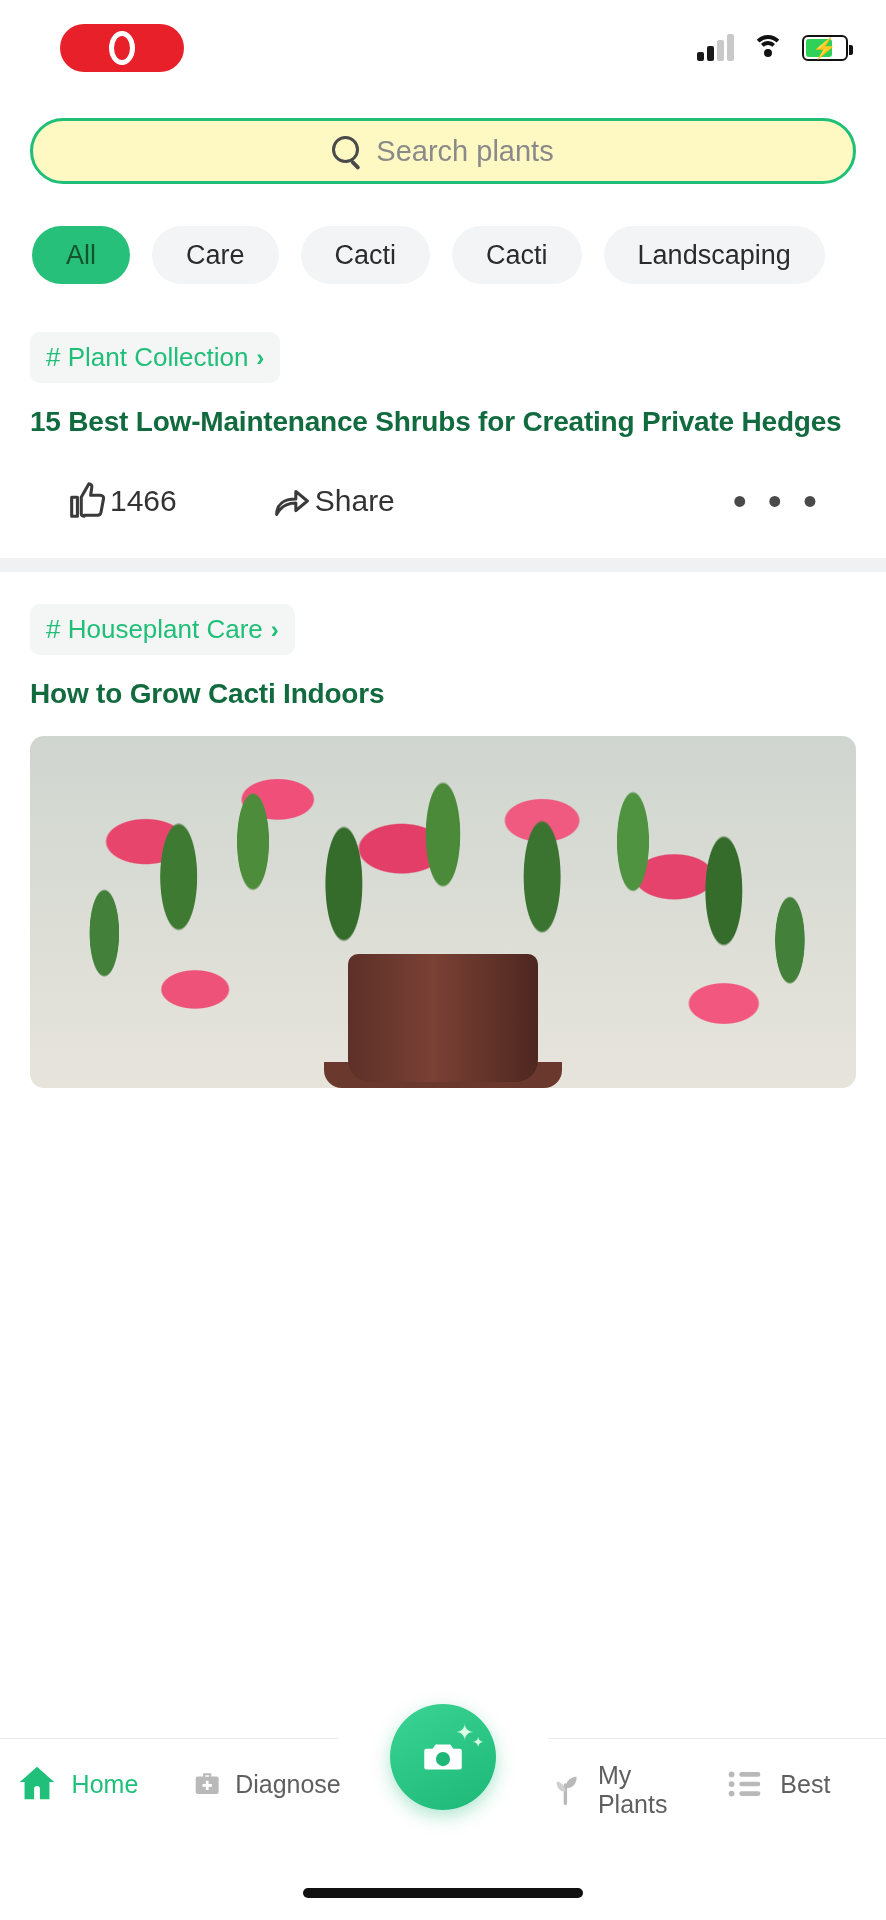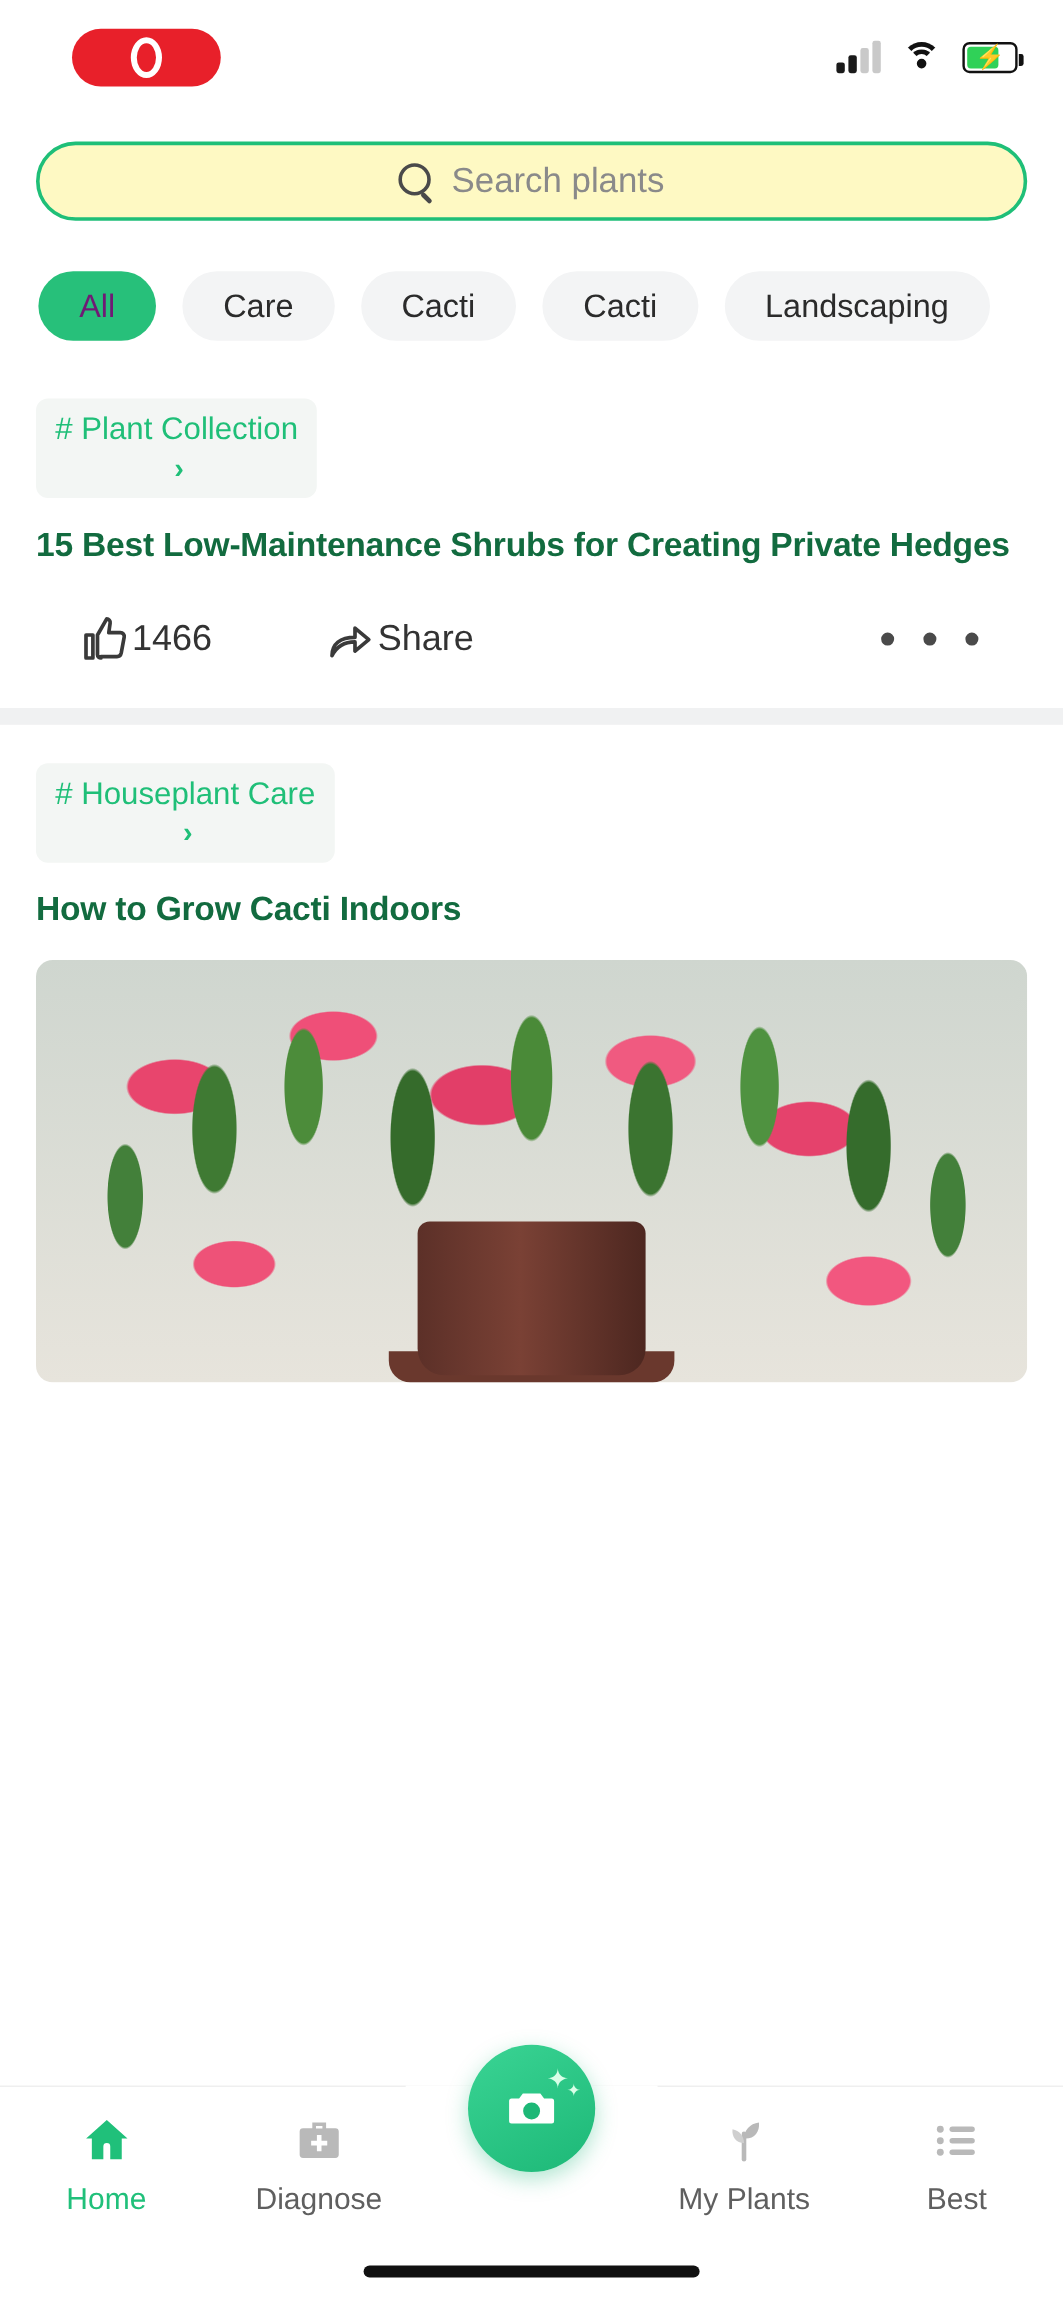--- a/index.html
+++ b/index.html
@@ -71,29 +71,29 @@
   .chips {
     position: absolute; top: 225px; left: 0; right: 0; height: 60px;
     display: flex; align-items: center; gap: 22px; padding-left: 32px;
     overflow: hidden; white-space: nowrap;
   }
   .chip {
     height: 58px; border-radius: 29px; background: #f3f4f5; color: #2b2b2b;
     font-size: 27px; display: inline-flex; align-items: center; justify-content: center;
     padding: 0 34px; flex: 0 0 auto;
   }
-  .chip.active { background: #27c07a; color: #701a75; }
+  .chip.active { background: #27c07a; color: #14532d; }
 
   
   .feed { position: absolute; top: 300px; left: 0; right: 0; bottom: 0; }
   .card { padding: 0 30px; }
   .tag {
     display: inline-flex; align-items: center; gap: 4px;
     background: #f3f6f4; color: #1fbf78; border-radius: 10px;
-    font-size: 26px; padding: 10px 16px; margin-top: 32px; flex-direction: column;
+    font-size: 26px; padding: 10px 16px; margin-top: 32px;
   }
   .tag .chev { font-size: 24px; font-weight: bold; margin-left: 4px; }
   .headline {
     margin-top: 22px; color: #126b3f; font-size: 28px; font-weight: bold;
     line-height: 1.18; letter-spacing: -0.2px;
   }
 
   .plants { display: flex; gap: 42px; margin-top: 28px; padding-left: 28px; }
   .plant { width: 172px; flex: 0 0 auto; }
   .thumb { width: 172px; height: 172px; border-radius: 50%; overflow: hidden; position: relative; }
@@ -174,21 +174,21 @@
     position: absolute; left: 0; right: 0; bottom: 0; height: 182px;
     background: #ffffff; border-top: 1px solid #ececec;
     display: flex; align-items: flex-start; justify-content: space-around;
     padding-top: 22px;
   }
   .tabbar::before {
     content: ""; position: absolute; left: 50%; transform: translateX(-50%);
     top: -1px; width: 210px; height: 56px; background: #fff;
     border-radius: 0 0 105px 105px;
   }
-  .tab { width: 150px; display: flex; flex-direction: column; align-items: center;
+  .tab { width: 150px; display: flex; flex-direction: row; align-items: center;
          gap: 12px; z-index: 2; }
   .tab .label { font-size: 25px; color: #5f5f5f; }
   .tab.active .label { color: #20c07a; }
   .tab.spacer { visibility: hidden; }
   .icn { width: 46px; height: 46px; position: relative; }
 
   .fab {
     position: absolute; left: 50%; transform: translateX(-50%); bottom: 110px;
     width: 106px; height: 106px; border-radius: 50%;
     background: linear-gradient(150deg, #3ad494, #1db877);

